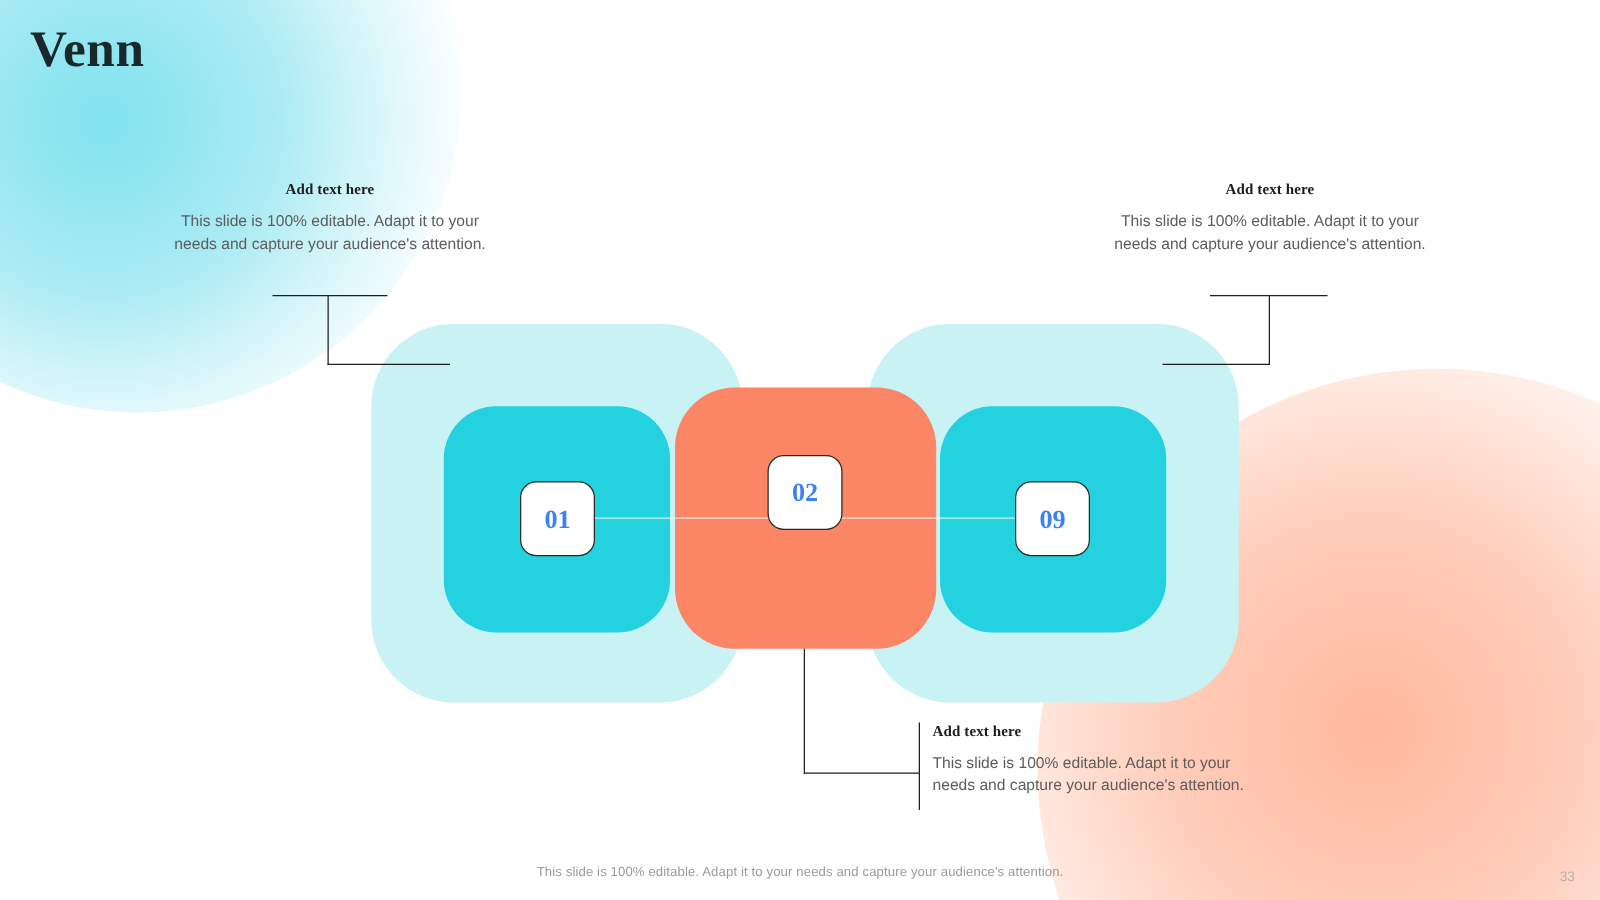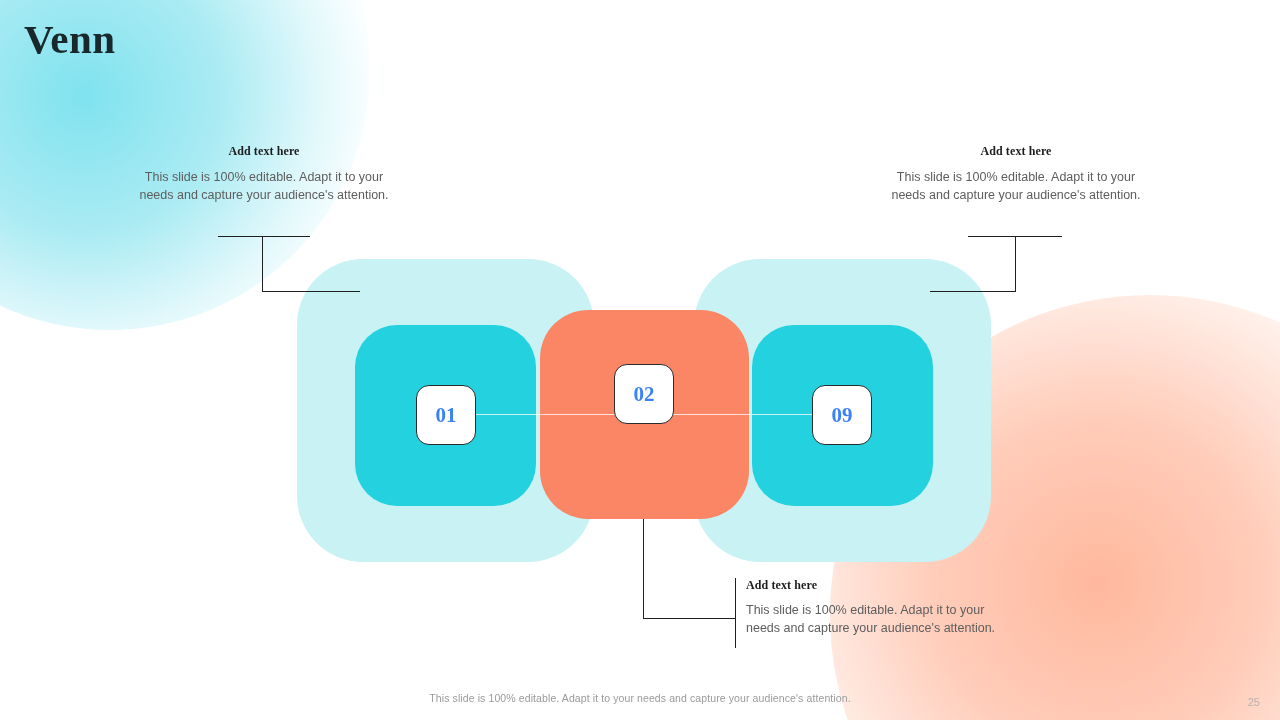--- a/index.html
+++ b/index.html
@@ -213,15 +213,15 @@
     <div class="callout-heading">Add text here</div>
     <div class="callout-body">This slide is 100% editable. Adapt it to your needs and capture your audience's attention.</div>
   </div>
 
   <div class="callout callout-bottom">
     <div class="callout-heading">Add text here</div>
     <div class="callout-body">This slide is 100% editable. Adapt it to your needs and capture your audience's attention.</div>
   </div>
 
   <div class="footer-note">This slide is 100% editable. Adapt it to your needs and capture your audience's attention.</div>
-  <div class="page-number">25</div>
+  <div class="page-number">33</div>
 
 </div>
 
 </body></html>

